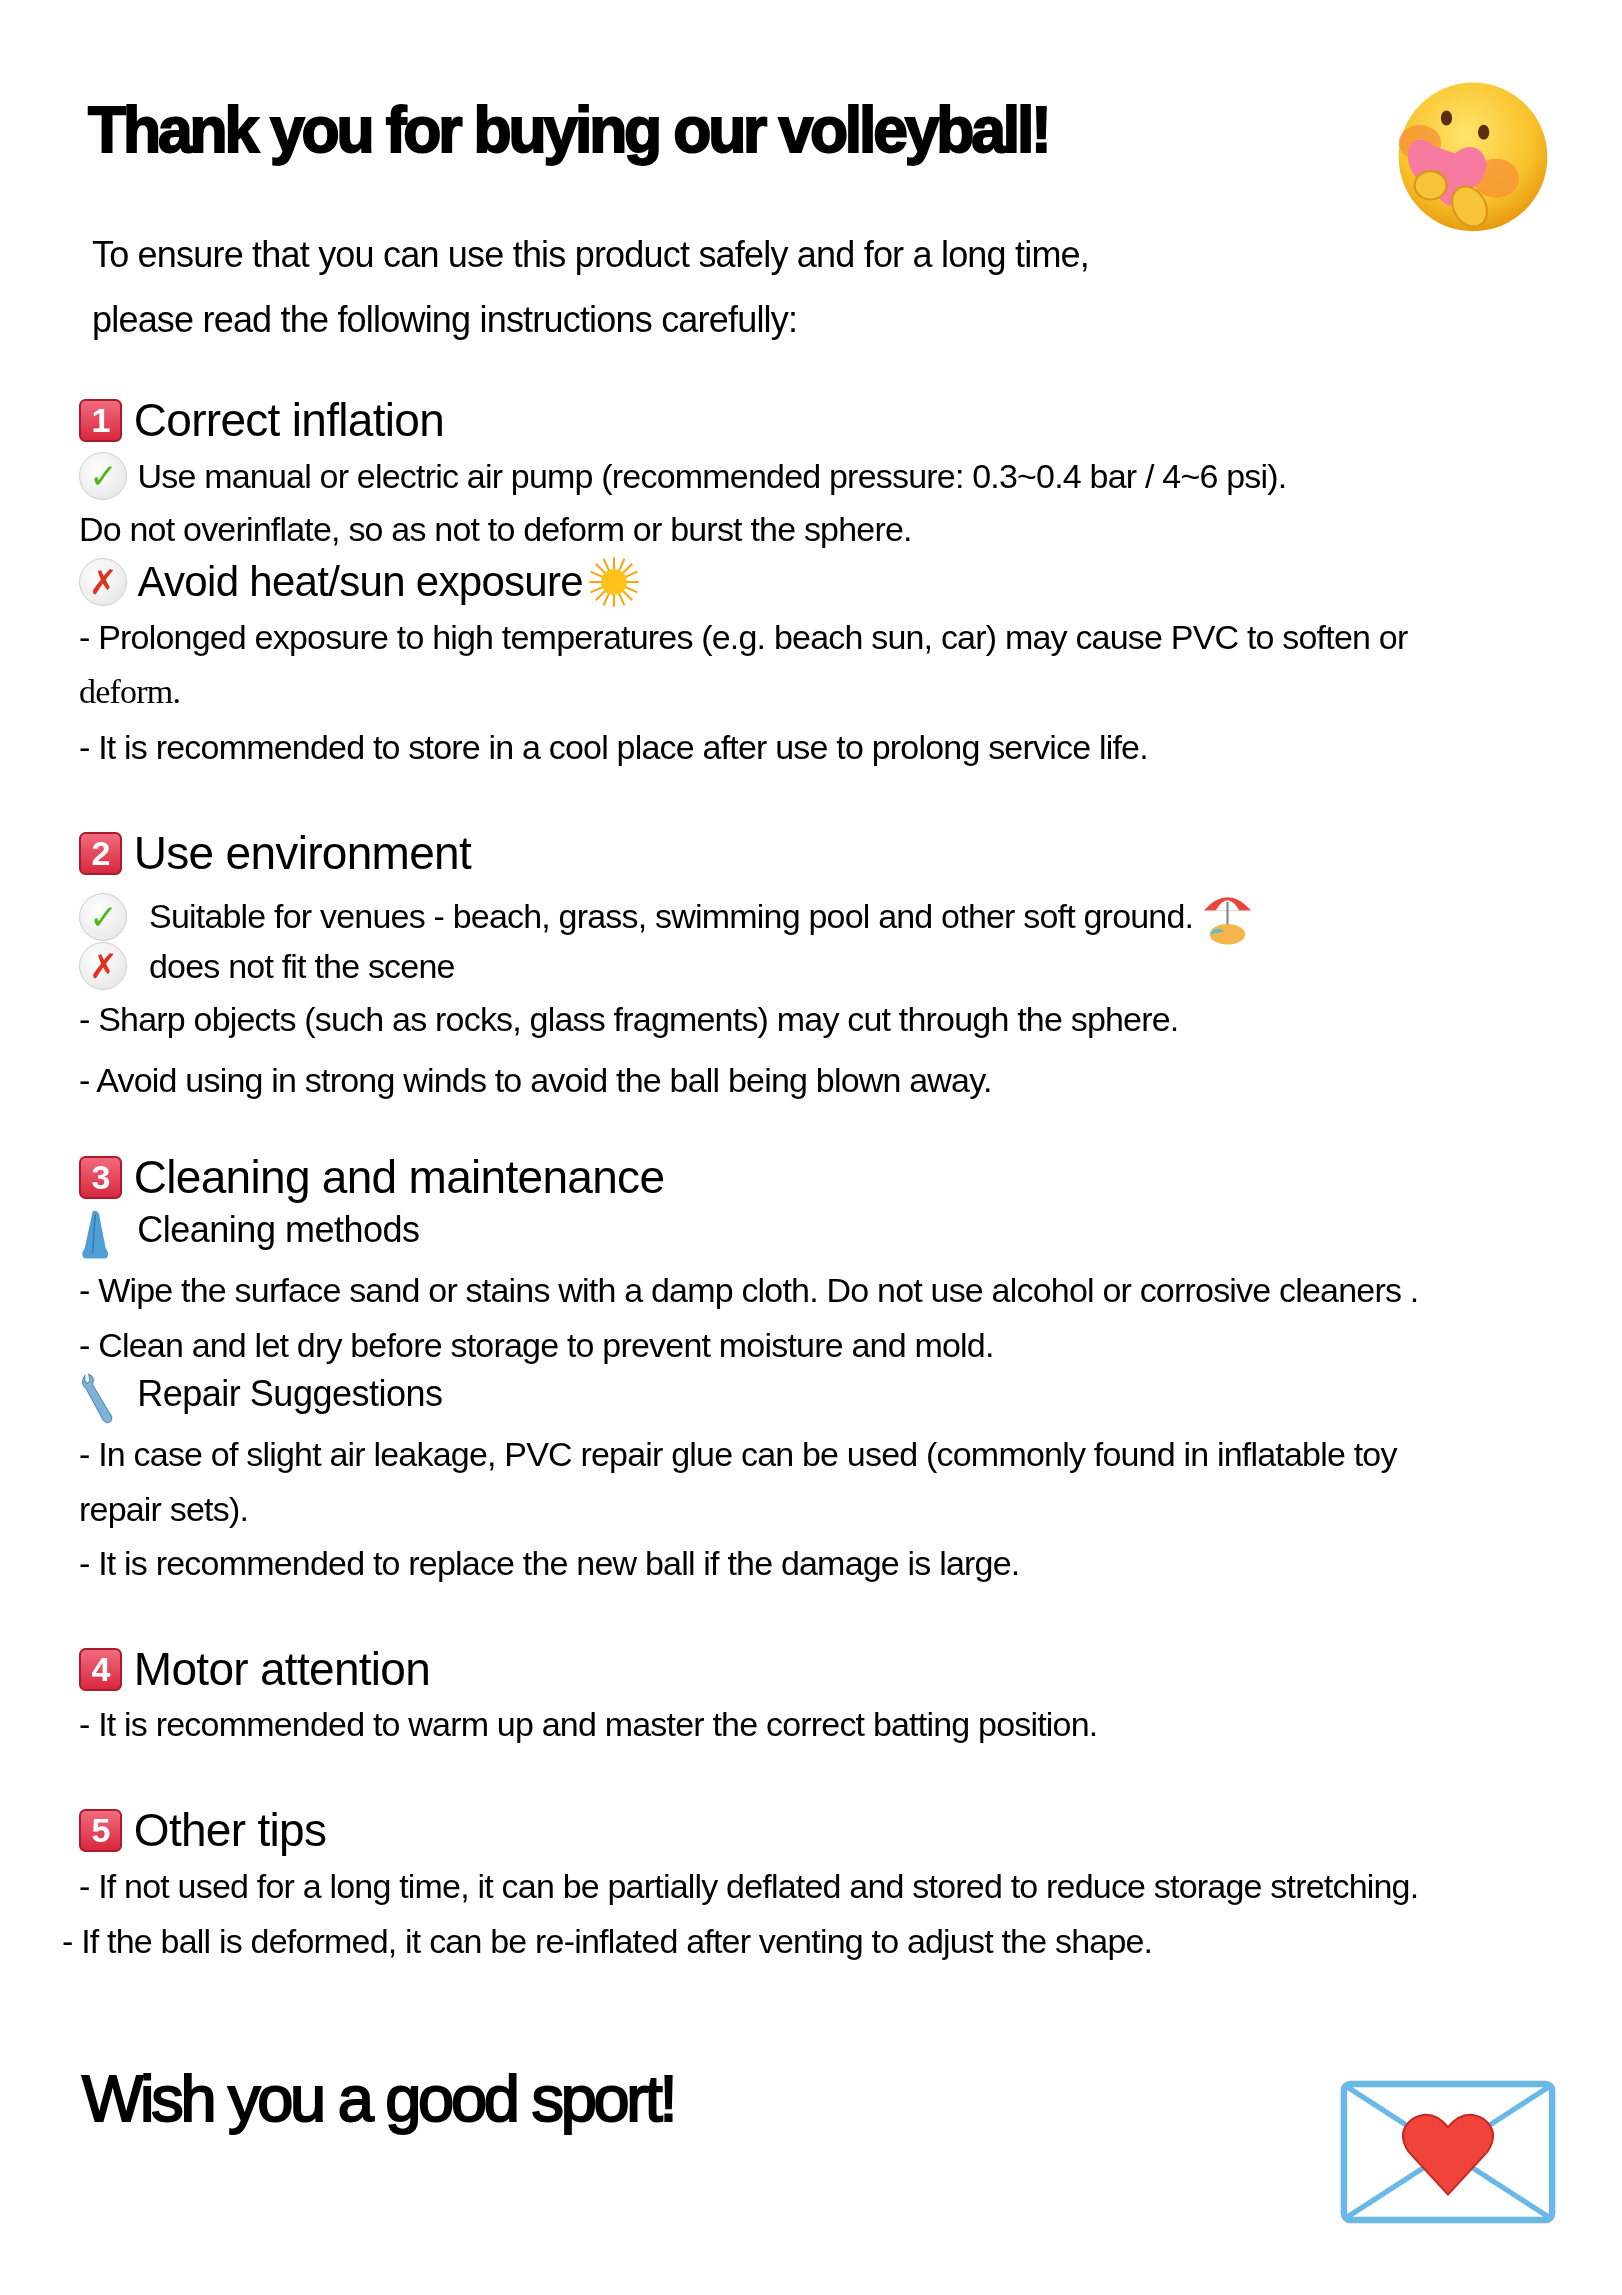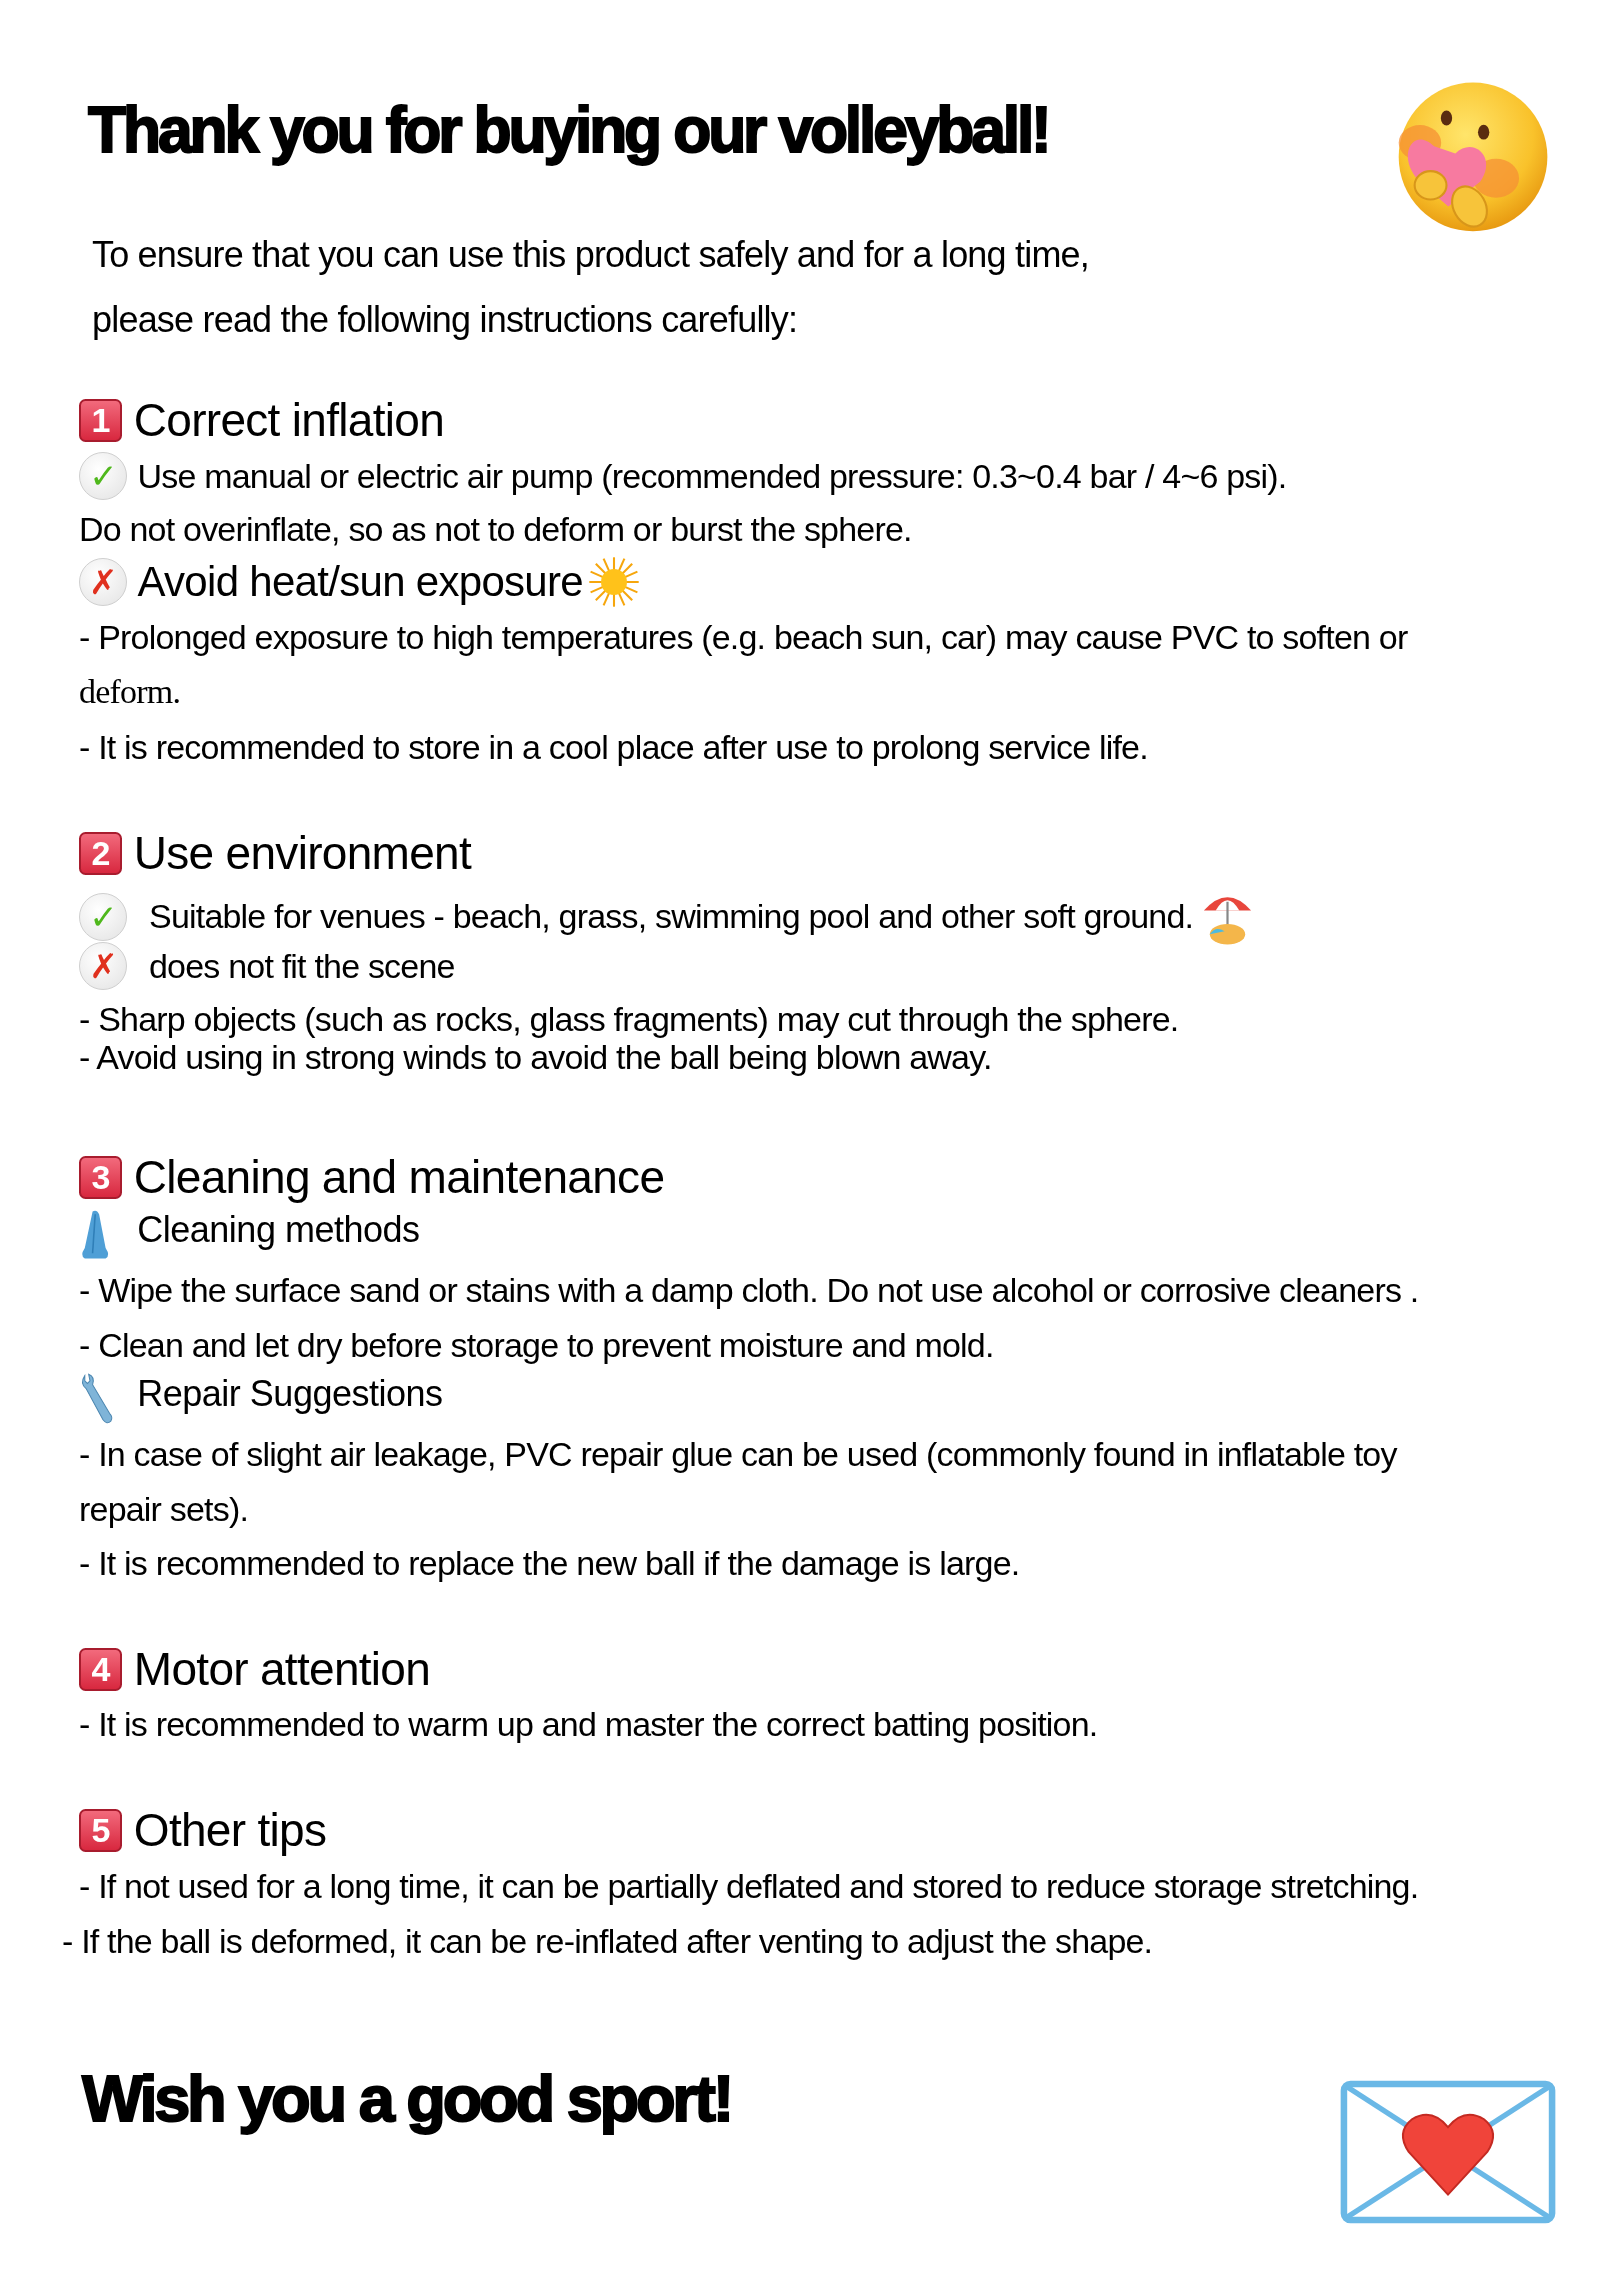--- a/index.html
+++ b/index.html
@@ -27,21 +27,21 @@
     width: 48px; height: 48px; border-radius: 50%; flex: none; margin-right: 10.5px;
     background: radial-gradient(circle at 40% 35%, #ffffff, #e2e2e2); border: 1.3px solid #cfcfcf;
     box-sizing: border-box; display: flex; align-items: center; justify-content: center;
     font-size: 34px; font-weight: 900;
   }
   .check { color: #4fb81c; }
   .cross { color: #e0301e; }
   .emoji-inline { display: inline-flex; align-items: center; justify-content: center; margin-left: 5.2px; }
   .sub-icon { width: 46px; height: 52px; flex: none; margin-right: 18.3px; display: flex; align-items: center; justify-content: center; }
   .closing {
-    left: 82px; top: 2061px; font-size: 65px; font-weight: 700; letter-spacing: -3.3px;
+    left: 82px; top: 2061px; font-size: 65px; font-weight: 400; letter-spacing: -3.3px;
     -webkit-text-stroke: 2px #000;
   }
 </style>
 </head>
 <body>
 
 <div class="abs title">Thank you for buying our volleyball!</div>
 
 <div class="abs" style="left:1381px; top:72px; width:177px; height:177px;">
   <svg width="177" height="177" viewBox="0 0 100 100">
@@ -115,21 +115,21 @@
       <ellipse cx="20" cy="32" rx="12" ry="7" fill="#f4b64a"></ellipse>
       <path d="M8 32 Q12 26 18 30" fill="#4cbbe0"></path>
     </svg>
   </span>
 </div>
 <div class="abs line" style="left:79px; top:942px; display:flex; align-items:center;">
   <span class="badge cross" style="margin-right:22px;">✗</span>
   <span>does not fit the scene</span>
 </div>
 <div class="abs line" style="left:79px; top:1000px;">- Sharp objects (such as rocks, glass fragments) may cut through the sphere.</div>
-<div class="abs line" style="left:79px; top:1038px;">- Avoid using in strong winds to avoid the ball being blown away.</div>
+<div class="abs line" style="left:79px; top:1061px;">- Avoid using in strong winds to avoid the ball being blown away.</div>
 
 <div class="abs h2" style="left:79px; top:1150px;">
   <span class="keycap">3</span>
   <span>Cleaning and maintenance</span>
 </div>
 <div class="abs h3" style="left:73px; top:1209px;">
   <span class="sub-icon">
     <svg width="39" height="52" viewBox="0 0 30 40">
       <path d="M12 2 Q15 0 17 4 L22 30 Q26 36 22 38 L6 38 Q2 36 6 30 Z" fill="#4f9fd6"></path>
       <path d="M14 4 L12 34" stroke="#2f7fb8" stroke-width="1.2"></path>

